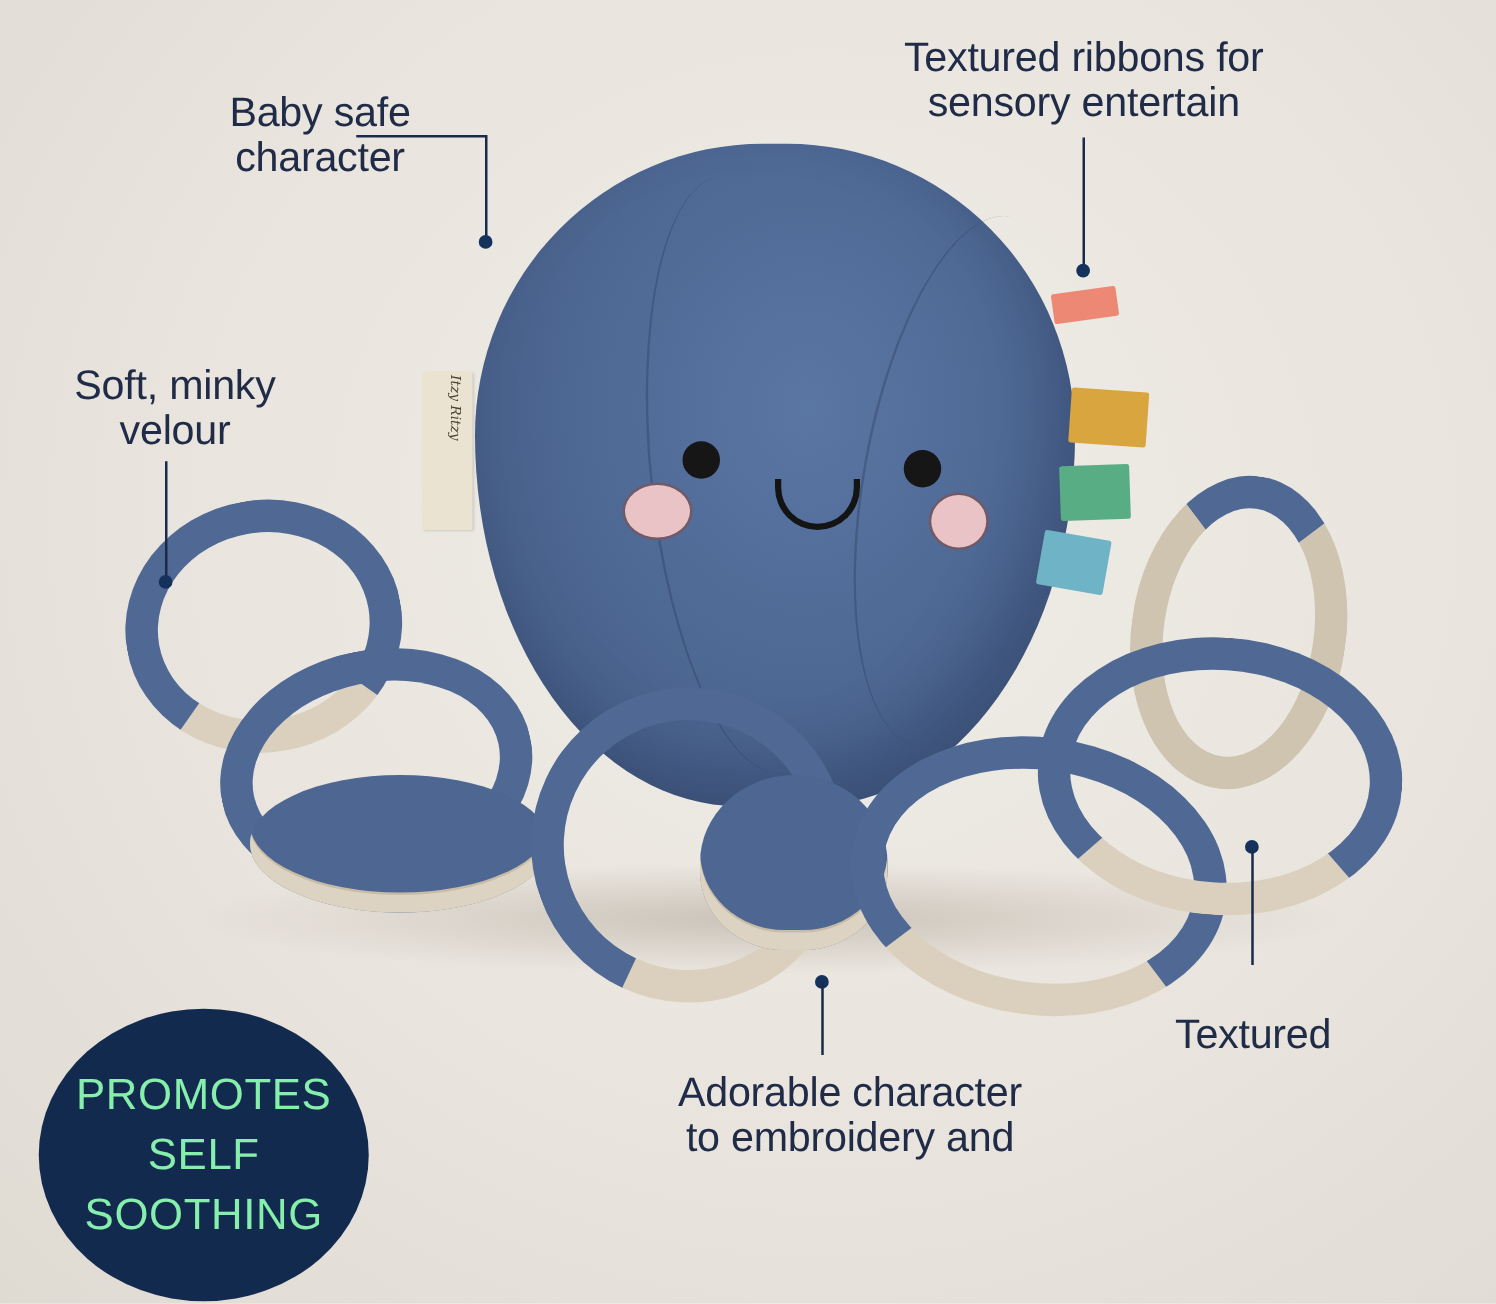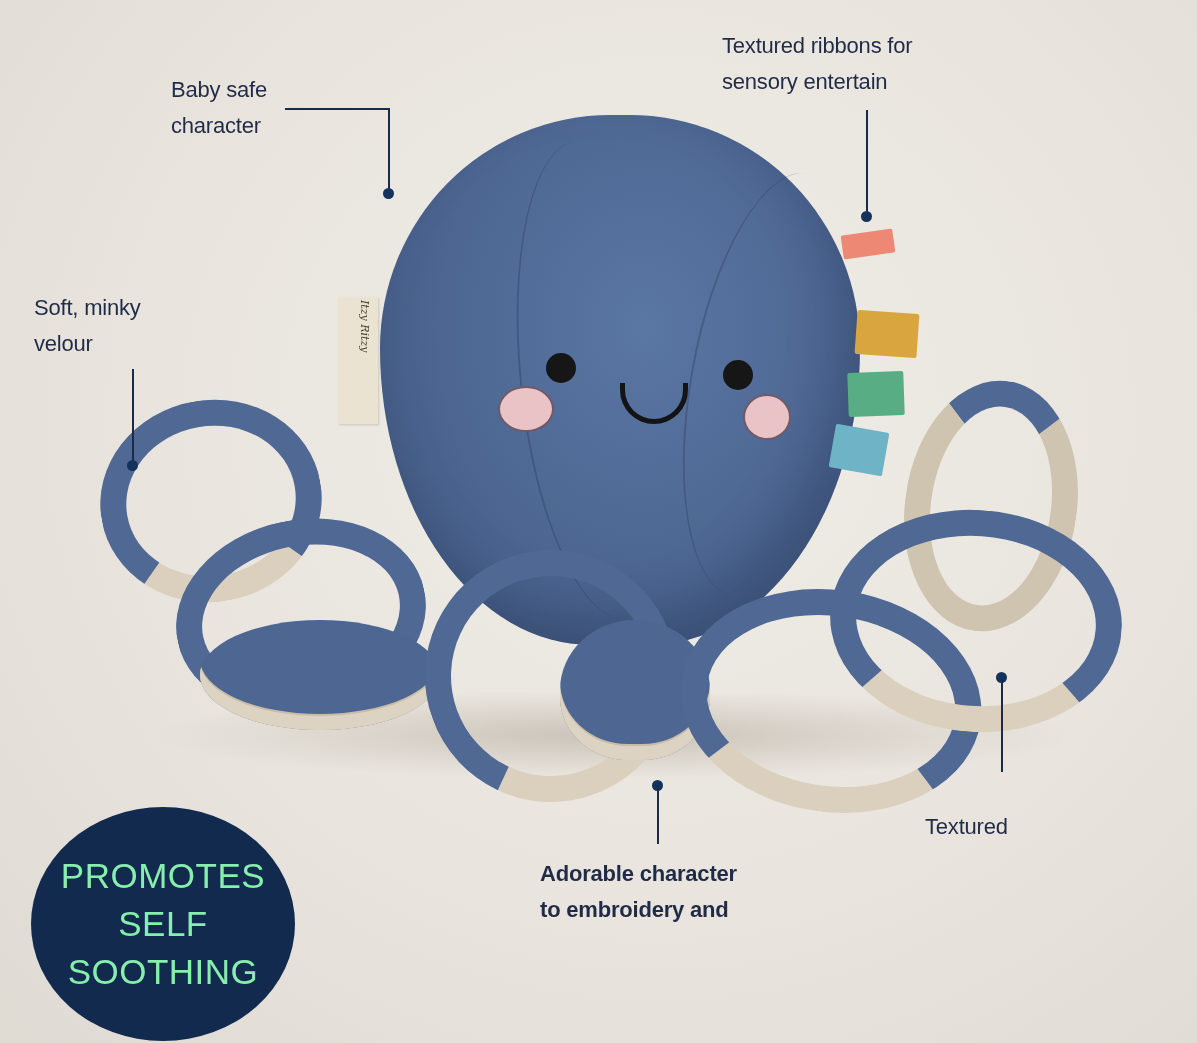--- a/index.html
+++ b/index.html
@@ -5,22 +5,22 @@
   html, body { margin: 0; padding: 0; }
   body {
     width: 1197px; height: 1043px; overflow: hidden;
     background: radial-gradient(ellipse at 55% 40%, #efece6 0%, #e9e5de 55%, #dfdad2 100%);
     position: relative;
     font-family: "Liberation Sans", "DejaVu Sans", sans-serif;
     color: #1d2a45;
   }
   .stage { position: absolute; inset: 0; }
   .label {
-    position: absolute; 
-    font-size: 22px; line-height: 36px; color: #1f2b47;
+    position: absolute; text-align: center;
+    font-size: 33px; line-height: 36px; color: #1f2b47;
     letter-spacing: -0.2px;
   }
   .label span { display: block; white-space: nowrap; }
   .line { position: absolute; background: #1a2a4a; }
   .dot { position: absolute; width: 11px; height: 11px; border-radius: 50%; background: #15325c; }
 
   .badge {
     position: absolute; left: 31px; top: 807px; width: 264px; height: 234px;
     border-radius: 50%; background: #132a4f;
     display: flex; flex-direction: column; align-items: center; justify-content: center;
@@ -94,36 +94,36 @@
   <div class="line" style="left:388px;top:108px;width:2px;height:85px;"></div>
   <div class="dot" style="left:383px;top:188px;"></div>
 
   <div class="label" style="left:722px;top:28px;width:290px;">
     <span>Textured ribbons for</span>
     <span>sensory entertain</span>
   </div>
   <div class="line" style="left:866px;top:110px;width:2px;height:105px;"></div>
   <div class="dot" style="left:861px;top:211px;"></div>
 
-  <div class="label" style="left:34px;top:290px;width:180px;">
+  <div class="label" style="left:50px;top:290px;width:180px;">
     <span>Soft, minky</span>
     <span>velour</span>
   </div>
   <div class="line" style="left:132px;top:369px;width:2px;height:95px;"></div>
   <div class="dot" style="left:127px;top:460px;"></div>
 
   <div class="dot" style="left:996px;top:672px;"></div>
   <div class="line" style="left:1001px;top:680px;width:2px;height:92px;"></div>
   <div class="label" style="left:925px;top:809px;width:155px;">
     <span>Textured</span>
   </div>
 
   <div class="dot" style="left:652px;top:780px;"></div>
   <div class="line" style="left:657px;top:786px;width:2px;height:58px;"></div>
-  <div class="label" style="left:540px;top:856px;width:280px;font-weight:bold;">
+  <div class="label" style="left:540px;top:856px;width:280px;">
     <span>Adorable character</span>
     <span>to embroidery and</span>
   </div>
 
   <div class="badge">
     <span>PROMOTES</span>
     <span>SELF</span>
     <span>SOOTHING</span>
   </div>
 </div>

